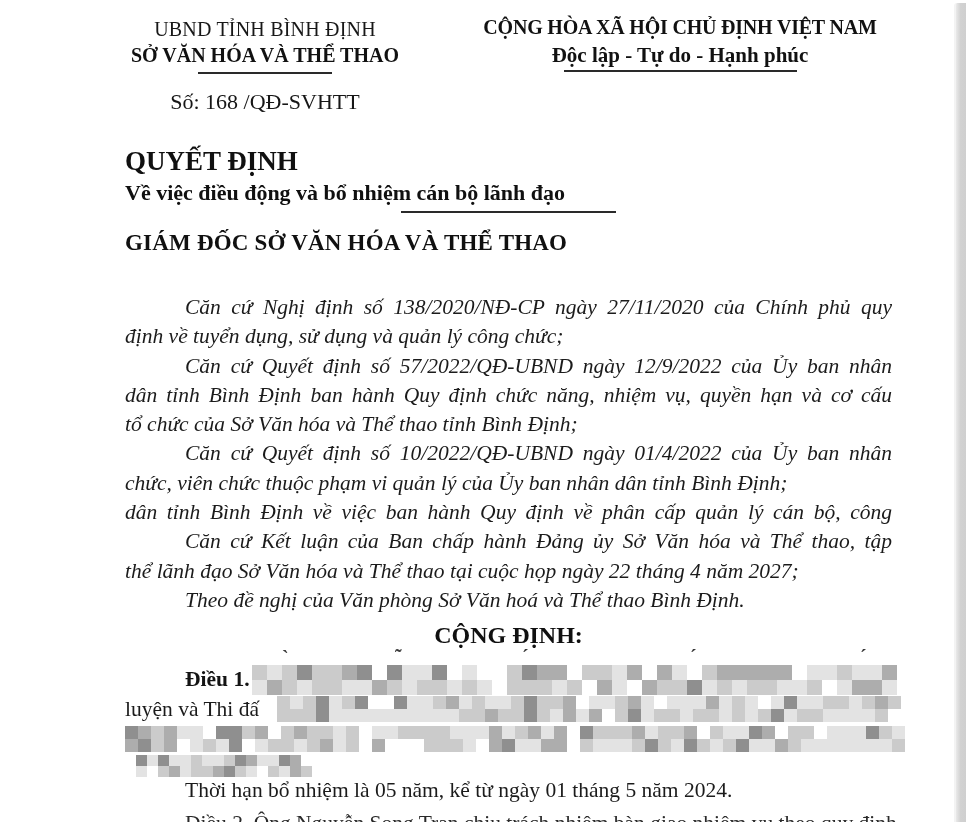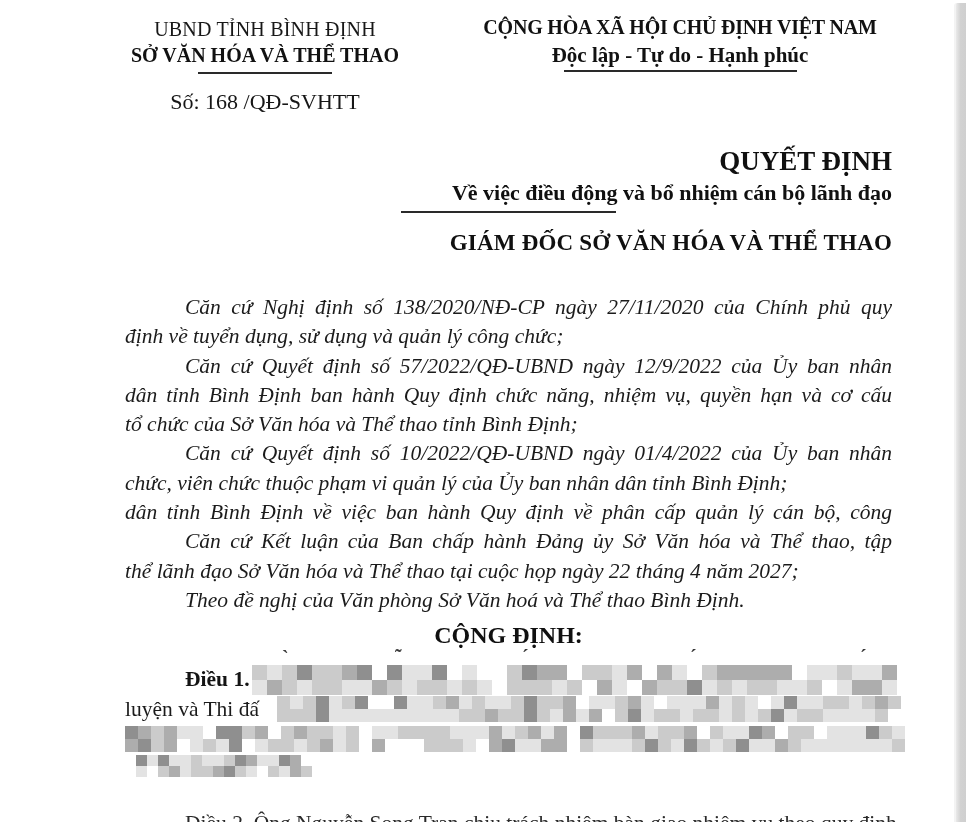--- a/index.html
+++ b/index.html
@@ -23,21 +23,21 @@
   .hdr-right{position:absolute;left:472px;top:14px;width:416px;text-align:center;}
   .org-parent{font-size:20px;line-height:26px;font-weight:400;letter-spacing:.2px;color:#181818;}
   .org-name{font-size:20px;line-height:26px;font-weight:700;color:#111;}
   .hdr-rule-left{width:134px;height:2px;background:#2a2a2a;margin:4px auto 0;}
   .doc-number{font-size:22px;line-height:26px;margin-top:15px;color:#161616;}
   .nation{font-size:20px;line-height:26px;font-weight:700;letter-spacing:-.2px;color:#111;}
   .motto{font-size:21px;line-height:26px;font-weight:700;margin-top:2px;color:#111;}
   .hdr-rule-right{width:233px;height:2px;background:#2a2a2a;margin:2px auto 0;}
   .place-date{font-size:22px;line-height:26px;font-style:italic;margin-top:18px;color:#161616;}
   
-  .title-block{position:absolute;left:125px;top:146px;width:767px;text-align:right;}
+  .title-block{position:absolute;left:125px;top:146px;width:767px;text-align:left;}
   .doc-type{font-size:27px;line-height:30px;font-weight:700;color:#101010;}
   .subject{font-size:22px;line-height:30px;font-weight:700;margin-top:2px;color:#101010;}
   .title-rule{width:215px;height:2px;background:#2a2a2a;margin:3px auto 0;}
   .authority{font-size:23px;line-height:30px;font-weight:700;margin-top:15px;letter-spacing:.2px;color:#101010;}
   
   .preamble{position:absolute;left:125px;top:293px;width:767px;
     font-size:21.5px;font-style:italic;line-height:29.3px;color:#1b1b1b;}
   .jl{text-align:justify;text-align-last:justify;}
   .jl.last{text-align-last:left;}
   .jl.ind{text-indent:60px;}
@@ -90,20 +90,21 @@
     <div class="jl last">chức, viên chức thuộc phạm vi quản lý của Ủy ban nhân dân tỉnh Bình Định;</div>
     <div class="jl">dân tỉnh Bình Định về việc ban hành Quy định về phân cấp quản lý cán bộ, công</div>
     <div class="jl ind">Căn cứ Kết luận của Ban chấp hành Đảng ủy Sở Văn hóa và Thể thao, tập</div>
     <div class="jl last">thể lãnh đạo Sở Văn hóa và Thể thao tại cuộc họp ngày 22 tháng 4 năm 2027;</div>
     <div class="jl ind last">Theo đề nghị của Văn phòng Sở Văn hoá và Thể thao Bình Định.</div>
   </div>
 
   <div class="res-heading">CỘNG ĐỊNH:</div>
   <div class="art-label">Điều 1.</div>
   <div class="art-fragment">luyện và Thi đấ</div>
+  <div class="term-line">Thời hạn bổ nhiệm là 05 năm, kể từ ngày 01 tháng 5 năm 2024.</div>
   <div class="cutoff-line">Điều 2. Ông Nguyễn Song Tran chịu trách nhiệm bàn giao nhiệm vụ theo quy định</div>
 
 <div class="redact" style="left: 252px; top: 665px; width: 641px; height: 31px;">
       <i style="left: 0px; top: 0px; width: 15px; height: 15px; background: rgb(203, 203, 203);"></i>
       <i style="left: 15px; top: 0px; width: 15px; height: 15px; background: rgb(227, 227, 227);"></i>
       <i style="left: 30px; top: 0px; width: 15px; height: 15px; background: rgb(203, 203, 203);"></i>
       <i style="left: 45px; top: 0px; width: 15px; height: 15px; background: rgb(143, 143, 143);"></i>
       <i style="left: 60px; top: 0px; width: 15px; height: 15px; background: rgb(203, 203, 203);"></i>
       <i style="left: 75px; top: 0px; width: 15px; height: 15px; background: rgb(203, 203, 203);"></i>
       <i style="left: 90px; top: 0px; width: 15px; height: 15px; background: rgb(173, 173, 173);"></i>

